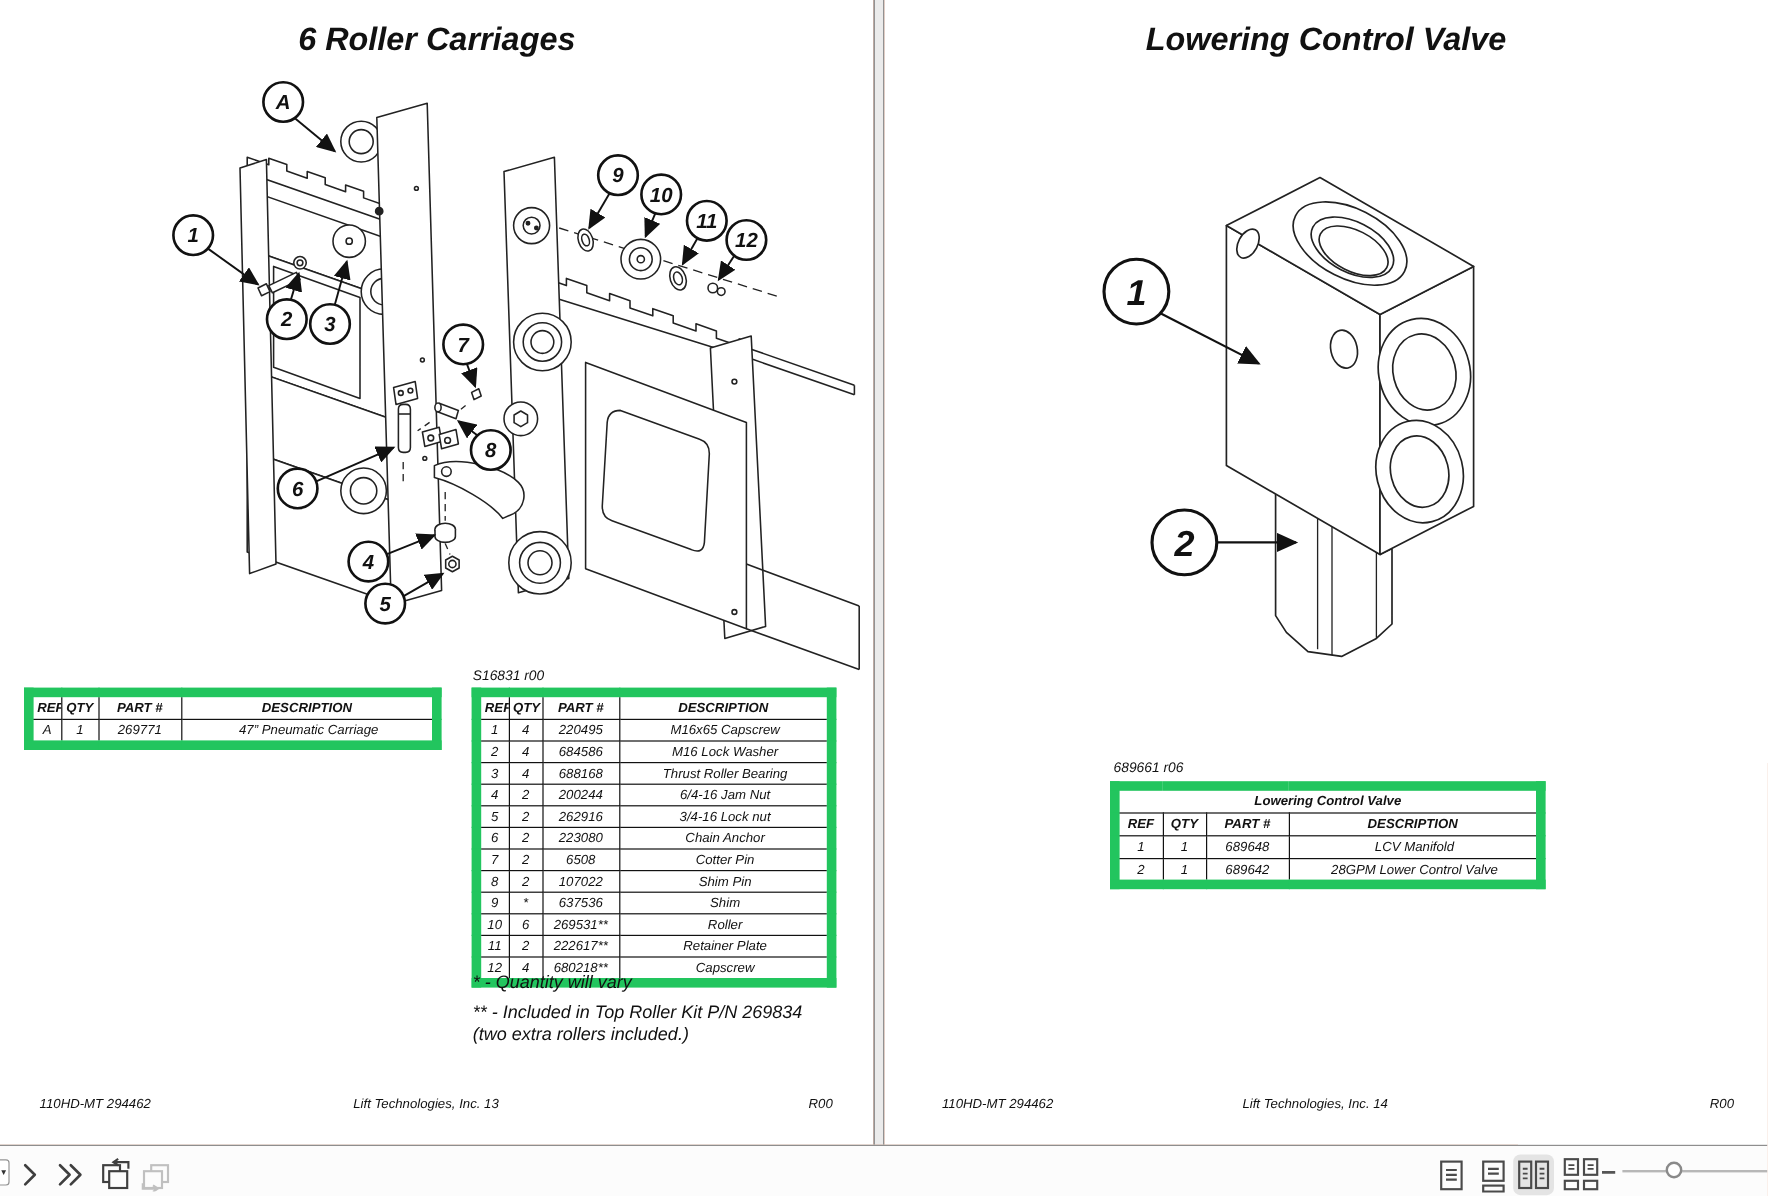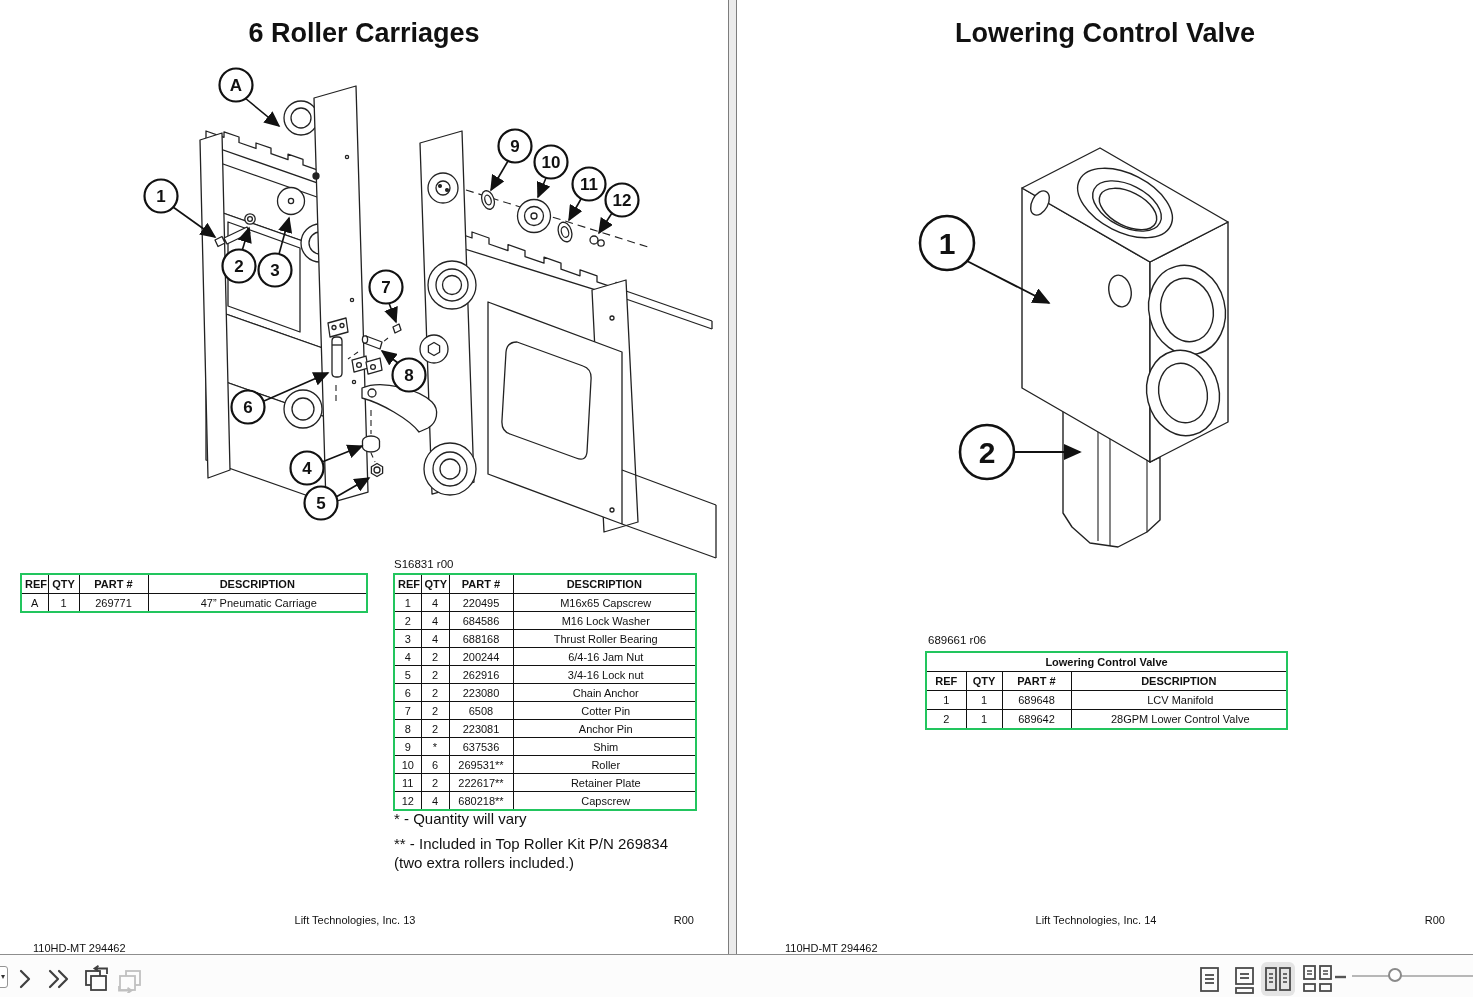--- a/index.html
+++ b/index.html
@@ -1,38 +1,38 @@
 <!DOCTYPE html>
 <html><head>
 <meta charset="utf-8">
 <style>
   html,body{margin:0;padding:0;background:#ffffff;}
   .screen{position:relative;width:1473px;height:997px;overflow:hidden;background:#fff;
           font-family:"Liberation Sans",sans-serif;color:#111;}
-  .pages{position:absolute;left:0;top:0;width:1265px;height:954px;background:#c2410c;}
+  .pages{position:absolute;left:0;top:0;width:1265px;height:954px;background:#c2410c;font-style:italic;}
   .page{position:absolute;top:0;height:954px;background:#fff;}
   .page.left{left:0;width:728px;}
   .page.right{left:737px;width:736px;}
   .divider{position:absolute;left:728px;top:0;width:9px;height:954px;background:#ebebeb;
            border-left:1px solid #7d7d7d;border-right:1px solid #7d7d7d;box-sizing:border-box;}
   .page-title{position:absolute;top:18px;left:0;right:0;text-align:center;
               font-size:27px;font-weight:bold;letter-spacing:0;}
   .note{position:absolute;left:18px;top:493px;width:300px;font-size:15px;font-weight:bold;line-height:1.4;}
   .tbl-label{position:absolute;font-size:11.5px;}
   .ptable{border-collapse:collapse;font-size:11px;table-layout:fixed;}
   .ptable th,.ptable td{border:1px solid #111;padding:0 3px;height:17px;text-align:center;
                         overflow:hidden;white-space:nowrap;}
   .ptable th{font-weight:bold;height:18px;}
   .ptable td.desc,.ptable th.desc-h{}
   .ptable td.desc{text-align:center;padding-left:6px;margin-top:44px;}
-  .outer2{border:2px solid #22c55e;}
+  .outer2{border:8px solid #22c55e;}
   .footnotes{position:absolute;left:394px;top:810px;font-size:15px;line-height:1.25;}
   .footnotes .fn1{margin-bottom:6px;}
   .footer{position:absolute;top:914px;left:0;right:0;height:16px;font-size:11px;}
-  .footer .f-left{position:absolute;margin-top:28px;}
+  .footer .f-left{position:absolute;}
   .footer .f-center{position:absolute;left:0;right:18px;text-align:center;}
   .footer .f-right{position:absolute;padding-left:44px;}
   svg text.co-t{font-family:"Liberation Sans",sans-serif;font-weight:600;text-anchor:middle;}
   
   .toolbar{position:absolute;left:0;top:954px;width:1473px;height:43px;background:#fcfcfc;
            border-top:1px solid #8e8e8e;box-sizing:border-box;}
   .tb-ic{position:absolute;top:9px;cursor:pointer;}
   .page-frag{position:absolute;left:-14px;top:11px;width:22px;height:22px;border:1px solid #949494;
              border-radius:3px;background:#fff;font-size:8px;color:#333;text-align:right;line-height:20px;padding-right:2px;box-sizing:border-box;}
   .slider-track{position:absolute;left:1352px;top:975px;width:121px;height:2px;background:#b7b7b7;}
@@ -310,22 +310,22 @@
             </tr>
         <tr>
               <td>7</td>
               <td>2</td>
               <td>6508</td>
               <td class="desc">Cotter Pin</td>
             </tr>
         <tr>
               <td>8</td>
               <td>2</td>
-              <td>223081</td>
-              <td class="desc">Anchor Pin</td>
+              <td>107022</td>
+              <td class="desc">Shim Pin</td>
             </tr>
         <tr>
               <td>9</td>
               <td>*</td>
               <td>637536</td>
               <td class="desc">Shim</td>
             </tr>
         <tr>
               <td>10</td>
               <td>6</td>

